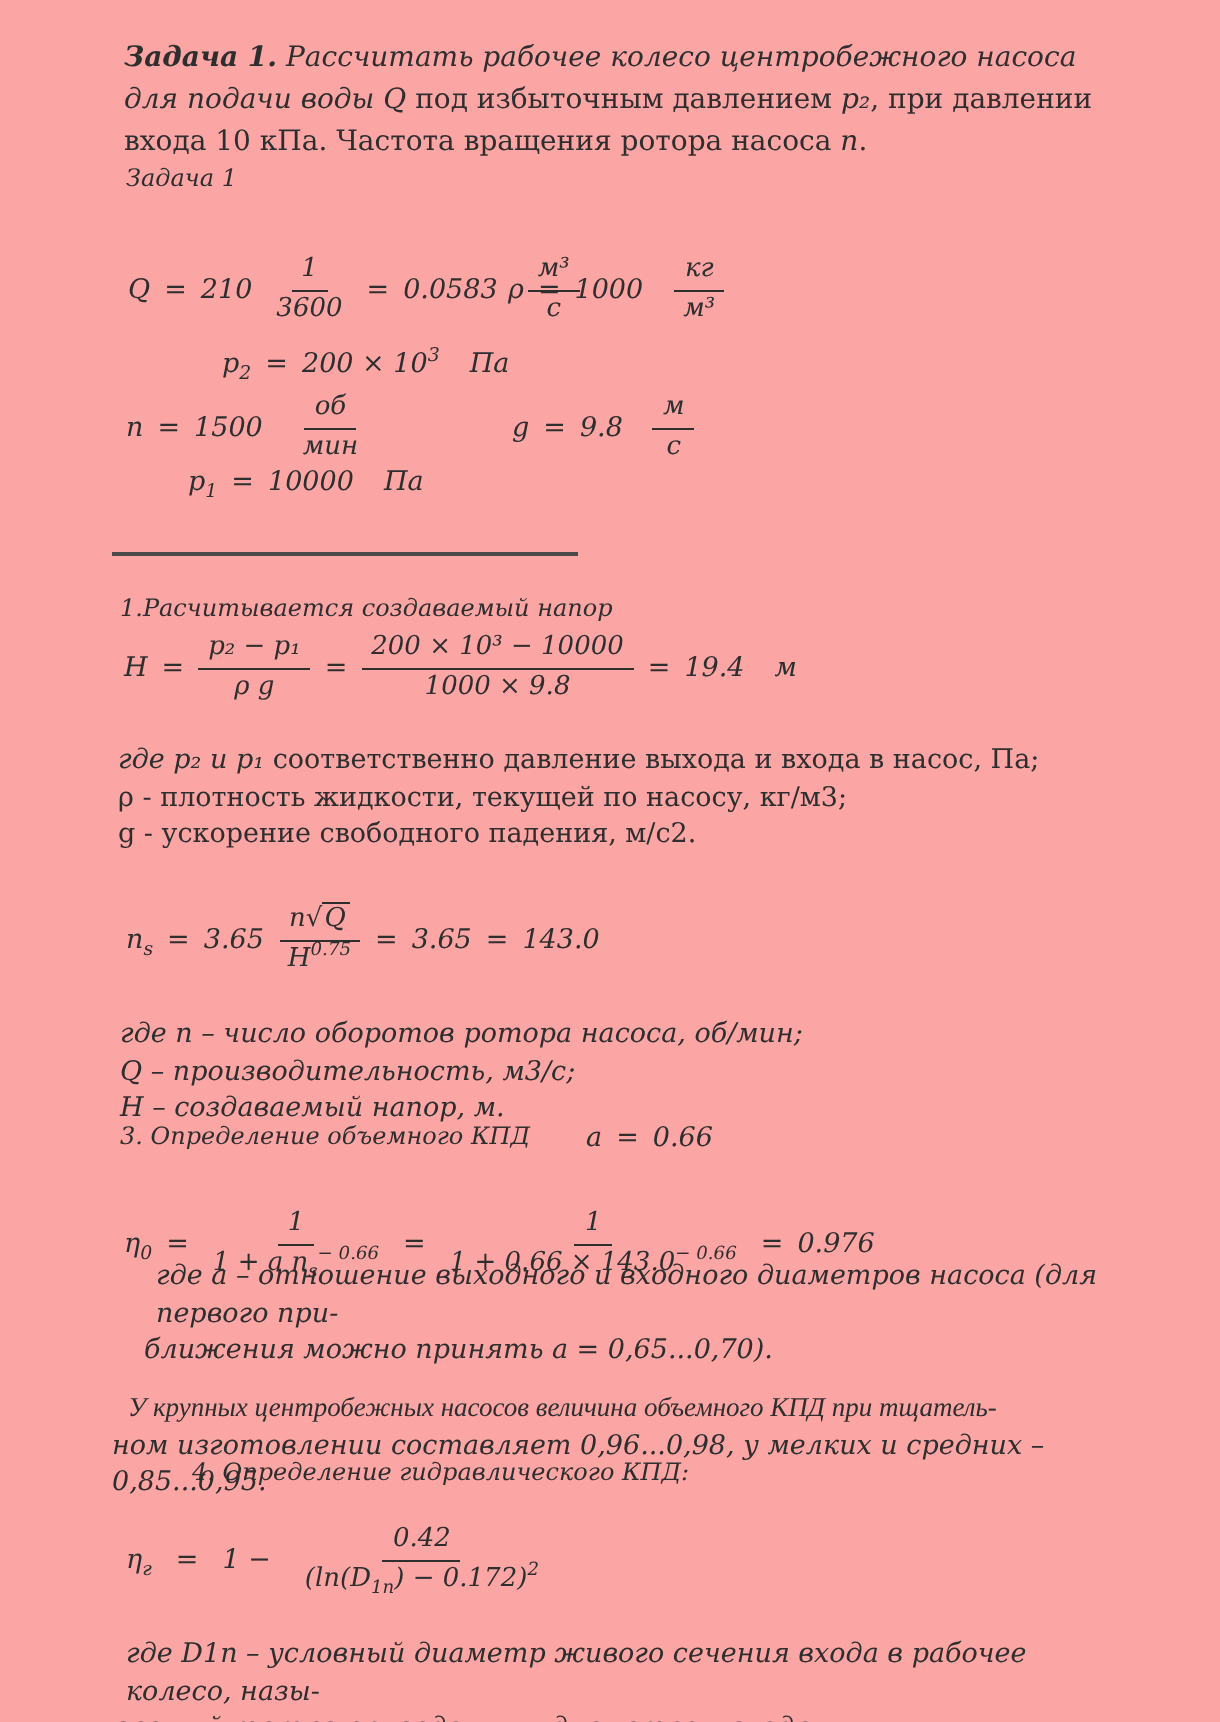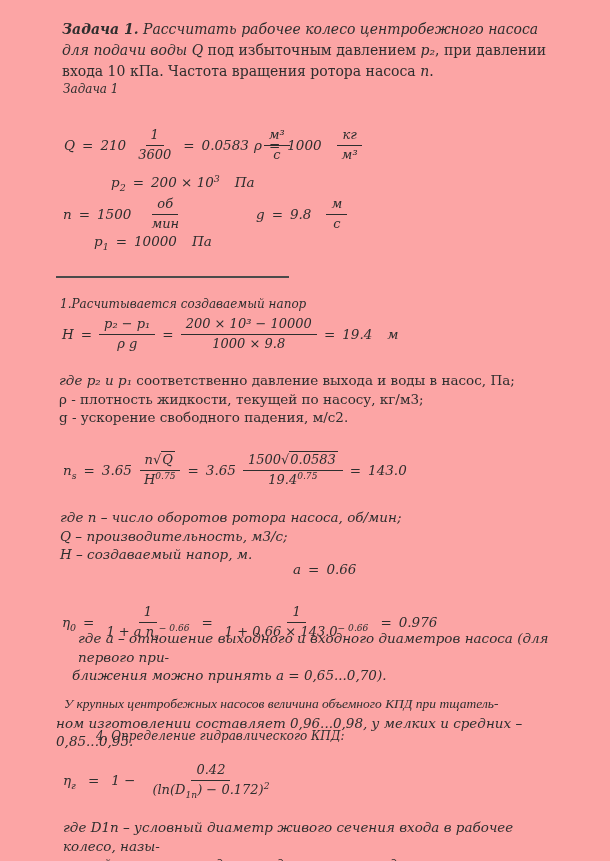--- a/index.html
+++ b/index.html
@@ -118,50 +118,47 @@
     <span class="frac">
       <span class="num">200 × 10³ − 10000</span>
       <span class="den">1000 × 9.8</span>
     </span>
     <span>=</span>
     <span>19.4</span>
     <span class="usep">м</span>
   </div>
 
   <div class="abs note" style="left:59px; top:371px; width:500px;">
-    <span class="line"><span class="it">где p₂ и p₁</span><span>  соответственно давление выхода и воды в насос, Па;</span></span>
+    <span class="line"><span class="it">где p₂ и p₁</span><span>  соответственно давление выхода и входа в насос, Па;</span></span>
     <span class="line">ρ -  плотность жидкости, текущей по насосу, кг/м3;</span>
     <span class="line">g - ускорение свободного падения, м/с2.</span>
   </div>
 
 
   <div class="abs math" style="left:63px; top:452px;">
     <span><span>n</span><sub>s</sub></span>
     <span>=</span>
     <span>3.65</span>
     <span class="frac">
       <span class="num"><span>n</span><span class="sqrt"><span>√</span><span class="rad">Q</span></span></span>
       <span class="den"><span>H</span><sup>0.75</sup></span>
     </span>
     <span>=</span>
     <span>3.65</span>
-    <span class="frac">
-      <span class="num"><span>1500</span><span class="sqrt"><span>√</span><span class="rad">0.0583</span></span></span>
-      <span class="den"><span>19.4</span><sup>0.75</sup></span>
-    </span>
     <span>=</span>
     <span>143.0</span>
   </div>
 
   <div class="abs note it" style="left:60px; top:508px; width:480px;">
     <span class="line">где n – число оборотов ротора насоса, об/мин;</span>
     <span class="line">Q – производительность, м3/с;</span>
     <span class="line">H – создаваемый напор, м.</span>
   </div>
 
+  <div class="abs heading" style="left:60px; top:561px;">3. Определение объемного КПД</div>
   <div class="abs math" style="left:293px; top:561px;">
     <span>a</span>
     <span>=</span>
     <span>0.66</span>
   </div>
 
   <div class="abs math" style="left:62px; top:604px;">
     <span><span>η</span><sub>0</sub></span>
     <span>=</span>
     <span class="frac">

